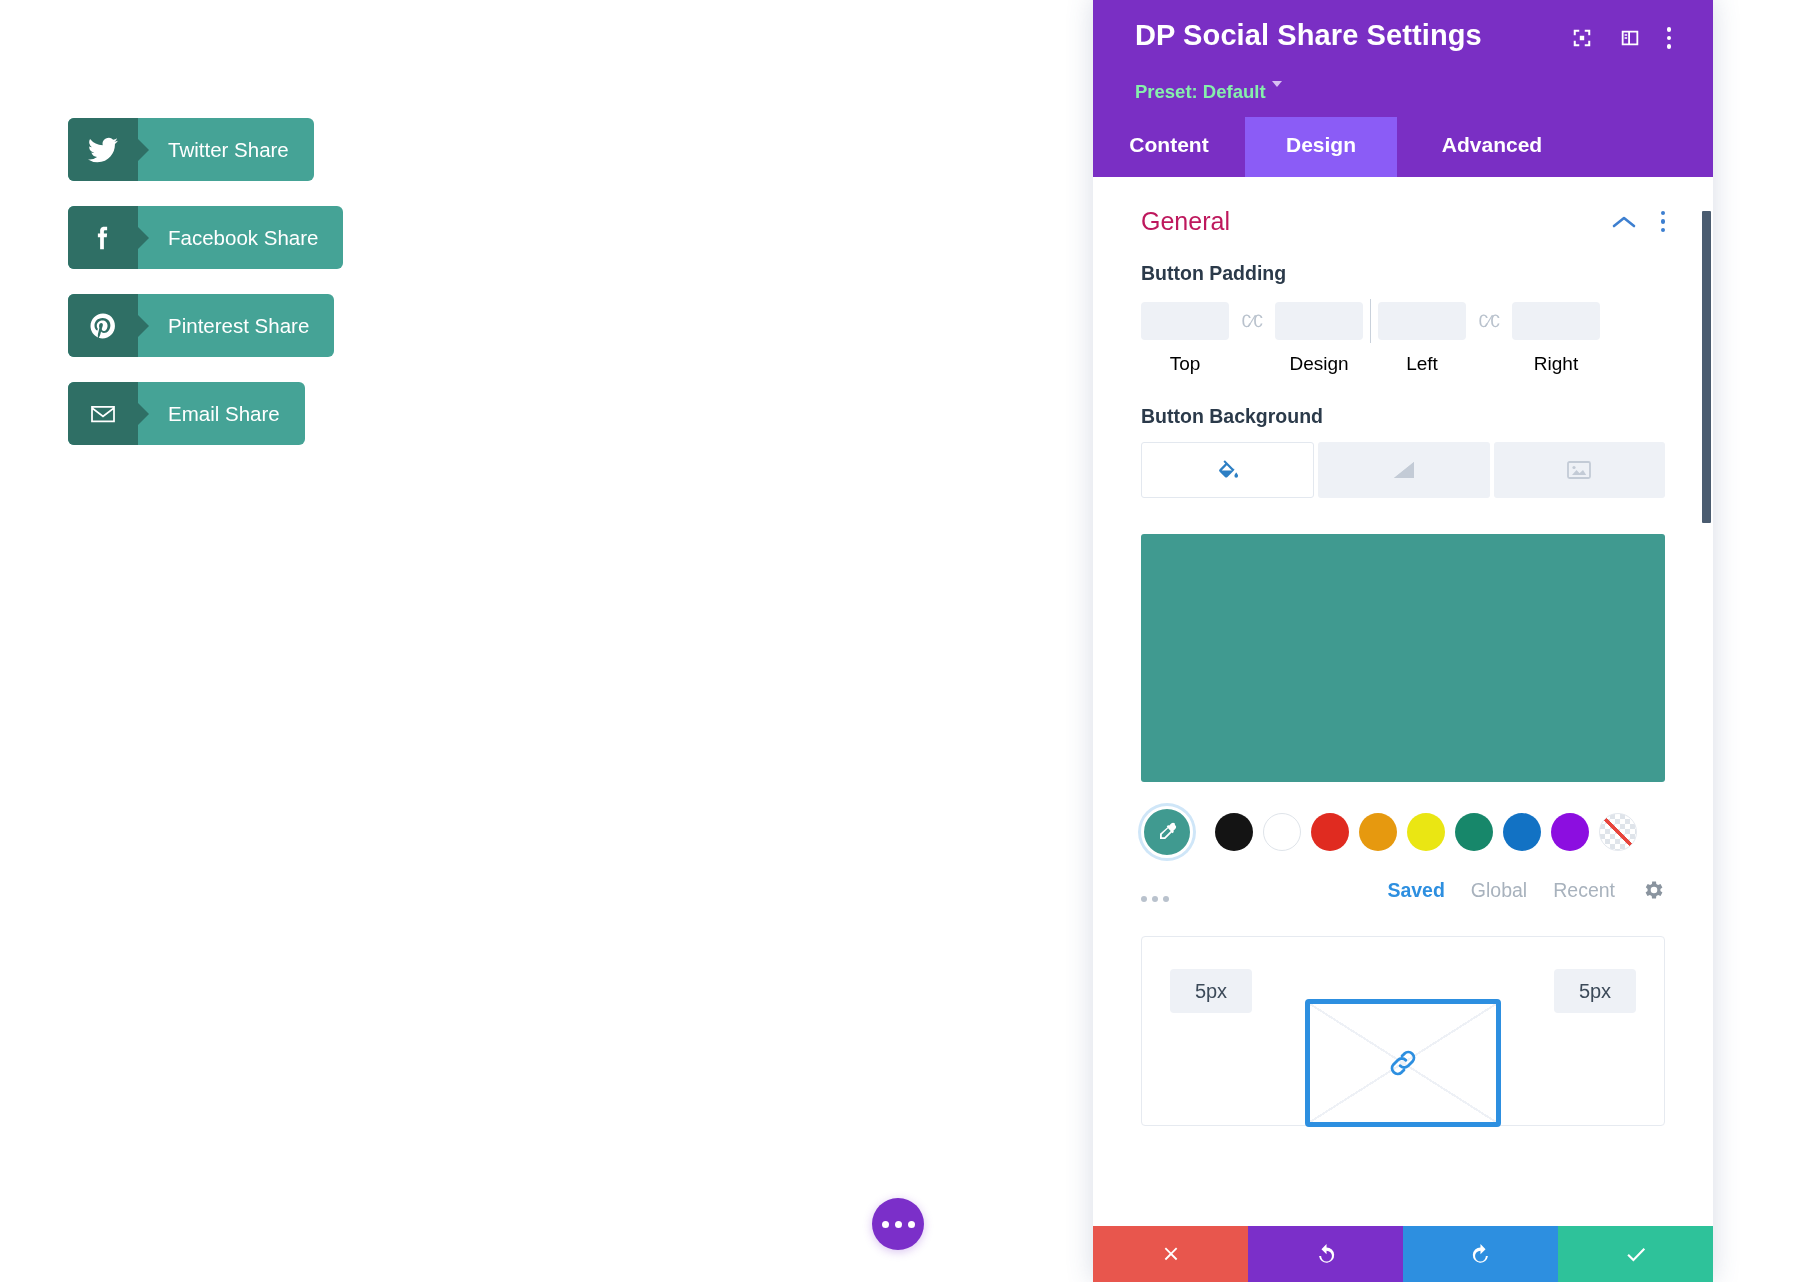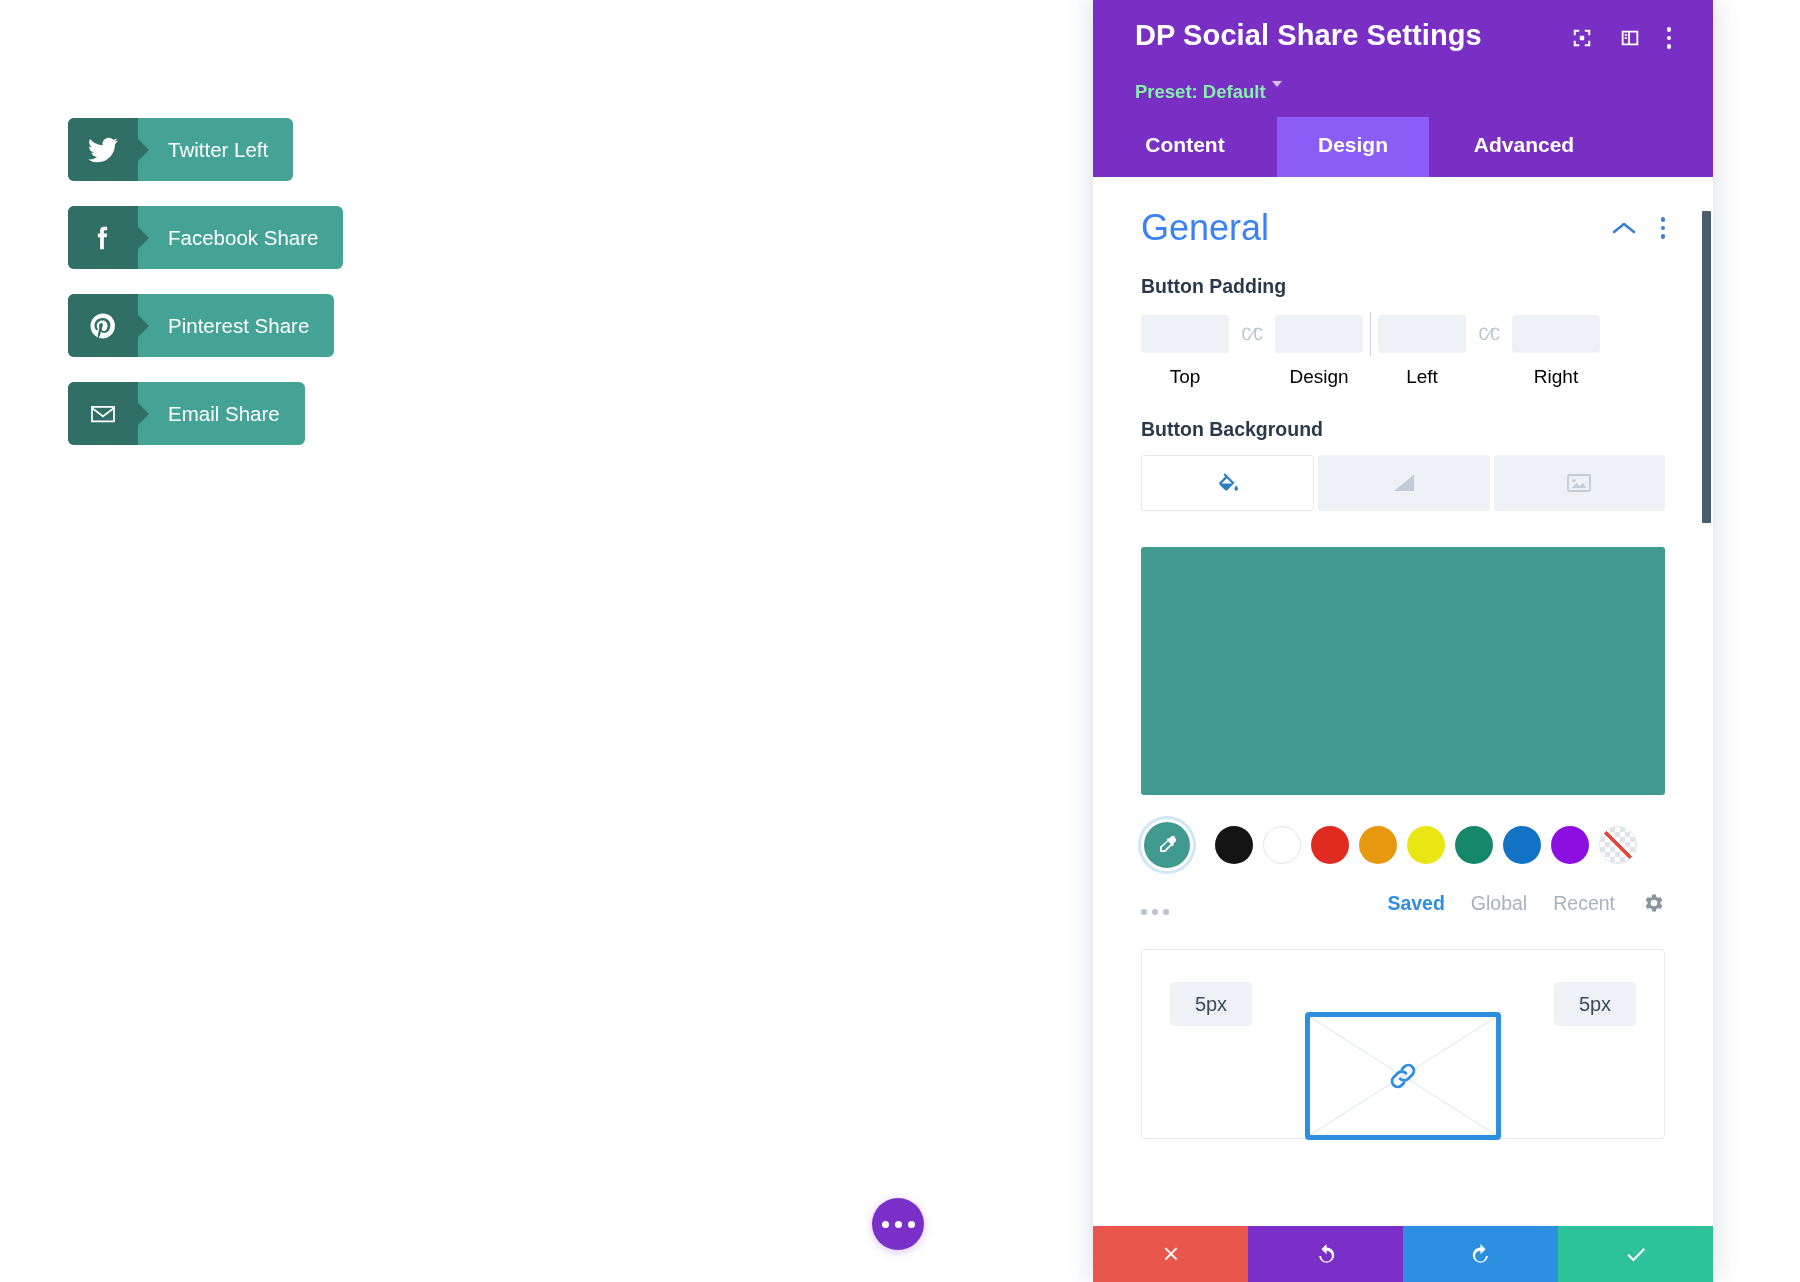--- a/index.html
+++ b/index.html
@@ -77,30 +77,30 @@
   .preset-row { margin-top: 9px; display: flex; align-items: center; gap: 6px; cursor: pointer; width: max-content; }
   .preset-text { color: #86efac; font-size: 18.5px; font-weight: bold; margin-top: 20px; }
   .preset-caret { width: 0; height: 0; border-left: 5px solid transparent; border-right: 5px solid transparent; border-top: 6px solid #d8c0f2; margin-top: 3px; }
 
   .tabs { display: flex; background: #7a2fc4; flex: 0 0 auto; }
   .tab {
     padding: 16px 0 20px 0; text-align: center;
     color: #ffffff; font-size: 21px; font-weight: bold;
     cursor: pointer; flex: 0 0 auto;
   }
-  #tab0 { width: 184px; text-align: center; }
+  #tab0 { width: 152px; text-align: center; }
   #tab1 { width: 152px; }
   #tab2 { width: 190px; }
   .tab.active { background: #8b5cf6; }
 
   .panel-body { position: relative; flex: 1 1 auto; overflow: hidden; background:#fff; }
   .body-inner { padding: 30px 48px 0 48px; }
 
   .section-head { display: flex; align-items: center; margin-bottom: 26px; }
-  .section-title { color: #3b82f6; font-size: 36px; text-align: center; }
+  .section-title { color: #be185d; font-size: 25px; text-align: center; }
   .section-tools { margin-left: auto; display: flex; align-items: center; gap: 24px; }
   .section-tools svg { fill: none; stroke: #3d7fd0; }
   .kebab-dot { width: 4.5px; height: 4.5px; border-radius: 50%; background: #3d7fd0; display:block; }
   .kebab { display: flex; flex-direction: column; gap: 4px; align-items: center; cursor: pointer; }
 
   .field-label { font-size: 19.5px; color: #2b3a4a; font-weight: bold; margin-bottom: 14px; }
 
   
   .padding-row { display: flex; align-items: center; }
   .pad-input {
@@ -198,21 +198,21 @@
 <div id="canvas">
 
   <div id="share-buttons">
 
     <div class="share-btn">
       <div class="share-icon-box">
         <svg viewBox="0 0 24 24">
             <path d="M23.95 4.57a10 10 0 0 1-2.82.77 4.96 4.96 0 0 0 2.16-2.72c-.95.56-2 .96-3.12 1.19a4.92 4.92 0 0 0-8.38 4.48A13.94 13.94 0 0 1 1.64 3.16a4.92 4.92 0 0 0 1.52 6.57 4.9 4.9 0 0 1-2.23-.62v.06a4.92 4.92 0 0 0 3.95 4.83 4.96 4.96 0 0 1-2.22.08 4.93 4.93 0 0 0 4.6 3.42A9.88 9.88 0 0 1 0 19.54a13.94 13.94 0 0 0 7.55 2.21c9.06 0 14-7.5 14-14 0-.21 0-.42-.02-.63a9.94 9.94 0 0 0 2.42-2.55z"></path>
           </svg>
       </div>
-      <div class="share-label">Twitter Left</div>
+      <div class="share-label">Twitter Share</div>
     </div>
 
     <div class="share-btn">
       <div class="share-icon-box">
         <svg viewBox="0 0 24 24">
             <path d="M15.3 8.4h-2.6V6.7c0-.8.5-1 .9-1h1.7V2.9L12.9 2.9c-2.6 0-3.2 2-3.2 3.2v2.3H7.9v2.9h1.8V21h3v-9.7h2.3l.3-2.9z"></path>
           </svg>
       </div>
       <div class="share-label">Facebook Share</div>
     </div>

